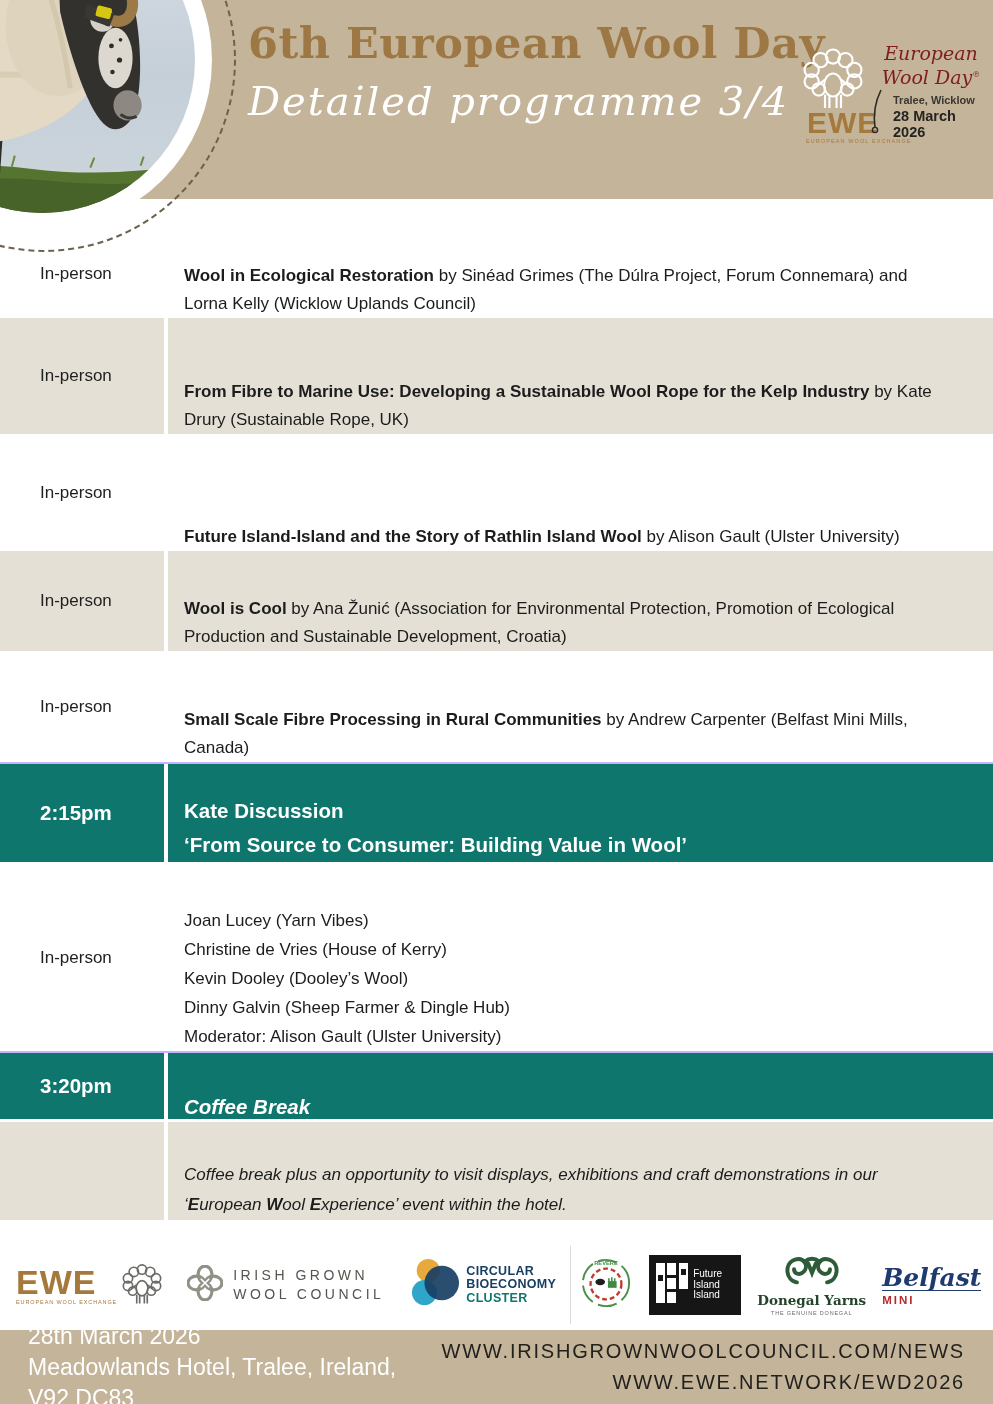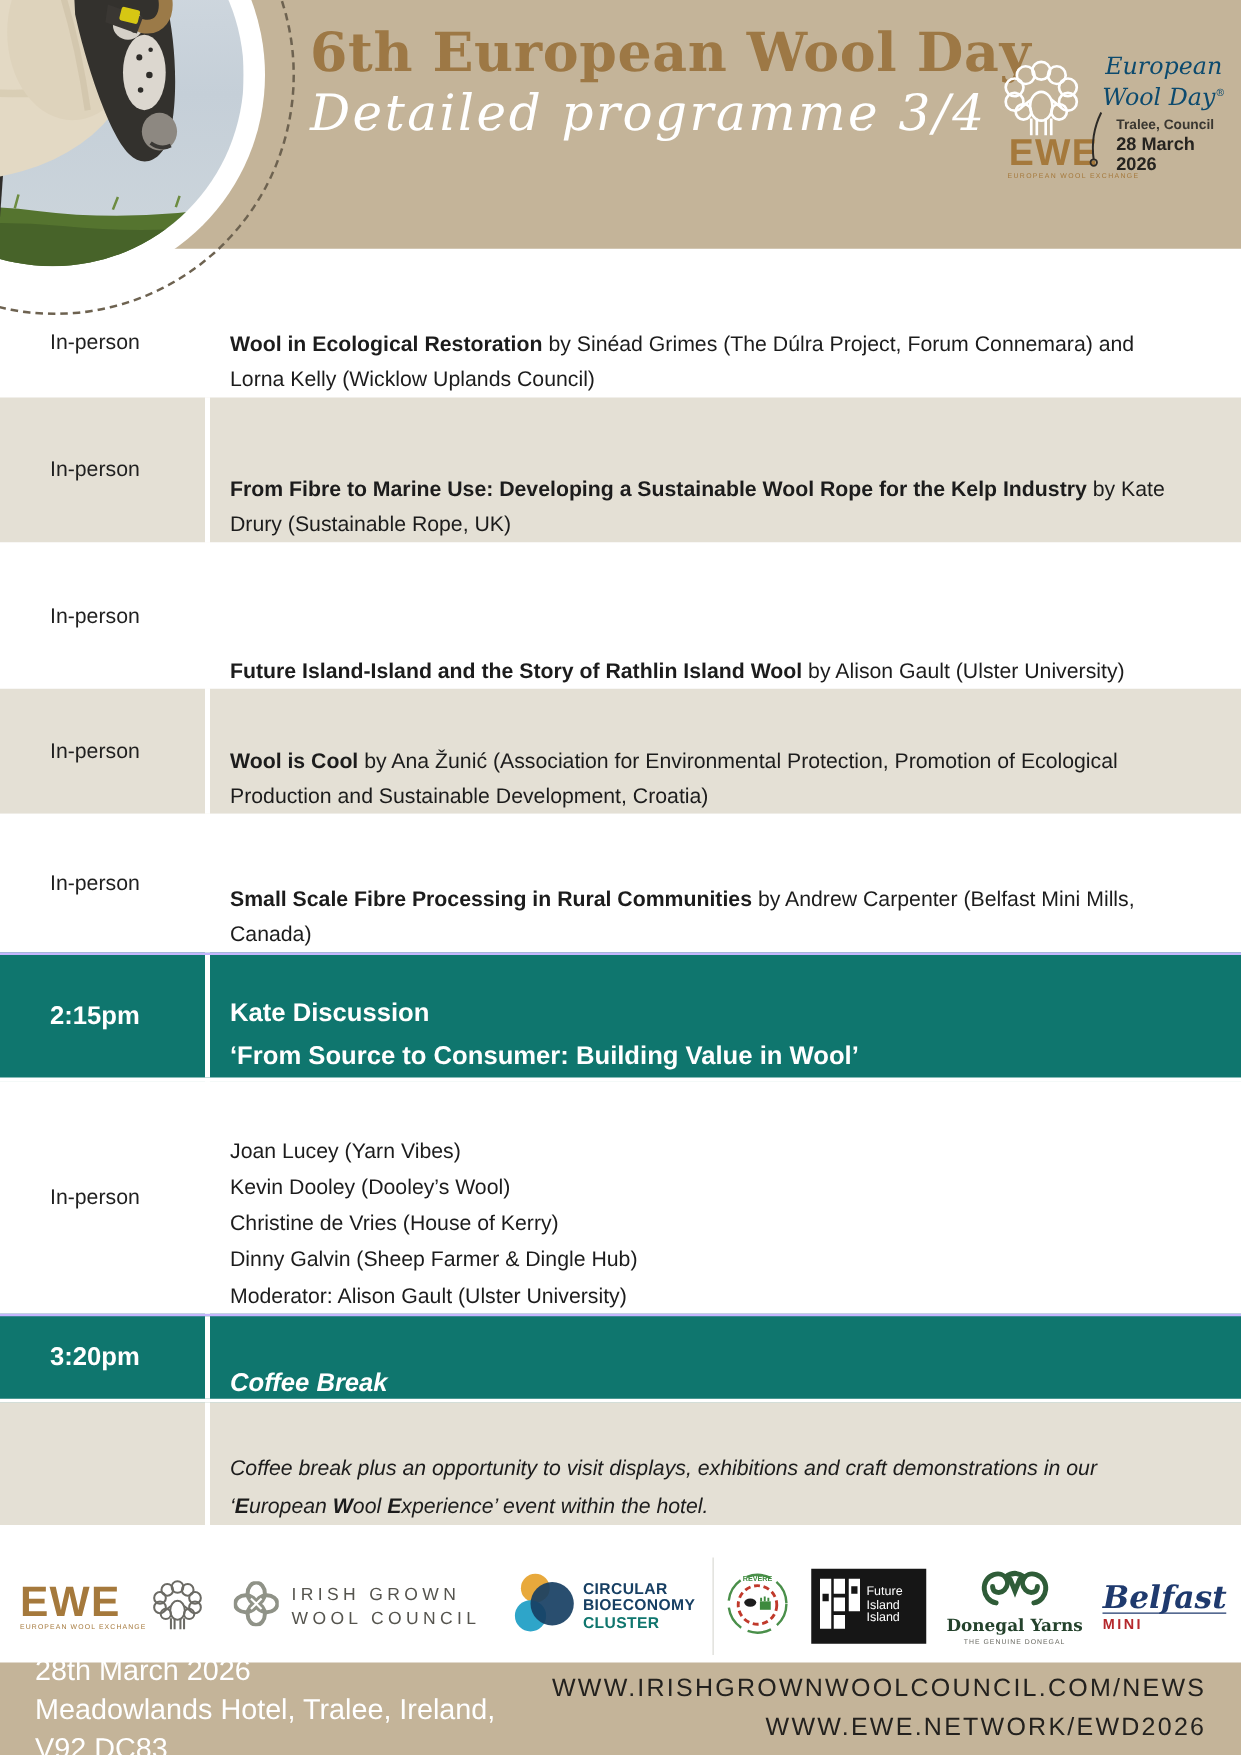--- a/index.html
+++ b/index.html
@@ -5,32 +5,32 @@
   * { margin:0; padding:0; box-sizing:border-box; }
   html,body { background:#ffffff; }
   .page { position:relative; width:993px; height:1404px; background:#ffffff; overflow:hidden;
           font-family:"Liberation Sans", sans-serif; color:#1c1c1c; }
 
   
   .hero { position:relative; height:199px; background:#c4b499; }
   .hero-titles { position:absolute; left:248px; top:18px; width:530px; }
   .hero-title { font-family:"DejaVu Serif", serif; font-weight:700; font-size:43px;
                 color:#9d7845; letter-spacing:0.5px; white-space:nowrap; }
-  .hero-script { font-family:"DejaVu Serif", serif; font-style:italic;
+  .hero-script { margin-top:10px; font-family:"DejaVu Serif", serif; font-style:italic;
                  font-size:40px; color:#ffffff; letter-spacing:2px; white-space:nowrap; }
 
   .hero-logo { position:absolute; right:10px; top:42px; width:190px; height:125px; }
   .hl-sheep { position:absolute; left:8px; top:2px; }
   .hl-ewe { position:absolute; left:14px; top:66px; font-weight:700; font-size:30px;
             color:#a5793c; letter-spacing:1px; line-height:1; }
   .hl-ewe-sub { position:absolute; left:13px; top:96px; font-size:5.5px; color:#a5793c;
                 letter-spacing:1.1px; white-space:nowrap; }
   .hl-script { position:absolute; left:86px; top:0px; width:104px; text-align:center;
                font-family:"DejaVu Serif", serif; font-style:italic; font-size:19px;
-               line-height:22px; color:#0c4a6e; }
+               line-height:22px; color:#7f1d1d; }
   .hl-reg { font-size:8px; vertical-align:super; }
   .hl-needle { position:absolute; left:72px; top:46px; }
   .hl-loc { position:absolute; left:100px; top:52px; font-size:11px; font-weight:700; color:#3a3731; }
   .hl-date { position:absolute; left:100px; top:66px; font-size:14.5px; font-weight:700; color:#262420; }
 
   .photo-wrap { position:absolute; left:-128px; top:-110px; width:340px; height:340px;
                 border-radius:50%; background:#ffffff; z-index:3; }
   .photo-circle { position:absolute; left:17px; top:17px; width:306px; height:306px;
                   border-radius:50%; overflow:hidden; }
   .dash-arc { position:absolute; left:-148px; top:-132px; width:384px; height:384px;
@@ -123,21 +123,21 @@
       <div class="hl-ewe-sub">EUROPEAN WOOL EXCHANGE</div>
       <div class="hl-script"><span>European</span><br>
         <span>Wool Day</span><span class="hl-reg">®</span>
       </div>
       <span class="hl-needle">
         <svg width="22" height="48" viewBox="0 0 22 48">
           <path d="M16,2 C10,14 8,26 10,40" stroke="#2c2a26" stroke-width="1.6" fill="none"></path>
           <circle cx="10" cy="42" r="2.6" stroke="#2c2a26" stroke-width="1.4" fill="none"></circle>
         </svg>
       </span>
-      <div class="hl-loc">Tralee, Council</div>
+      <div class="hl-loc">Tralee, Wicklow</div>
       <div class="hl-date">28 March 2026</div>
     </div>
 
     <div class="arc-clip">
         <div class="dash-arc"></div>
       </div>
 
     <div class="photo-wrap">
       <div class="photo-circle">
         <svg width="306" height="306" viewBox="0 0 304 304">
@@ -246,22 +246,22 @@
       </div>
     </section>
 
     <section class="row r-white" style="height:186px">
       <div class="c-left">
           <span class="mode">In-person</span>
         </div>
       <div class="c-sep"></div>
       <div class="c-body">
         <div class="panel-lines">Joan Lucey (Yarn Vibes)</div>
+        <div class="panel-lines">Christine de Vries (House of Kerry)</div>
         <div class="panel-lines">Kevin Dooley (Dooley’s Wool)</div>
-        <div class="panel-lines">Christine de Vries (House of Kerry)</div>
         <div class="panel-lines">Dinny Galvin (Sheep Farmer &amp; Dingle Hub)</div>
         <div class="panel-lines">Moderator: Alison Gault (Ulster University)</div>
       </div>
     </section>
 
     <section class="row r-brown" style="height:71px">
       <div class="c-left">
           <span class="time">3:20pm</span>
         </div>
       <div class="c-sep"></div>

